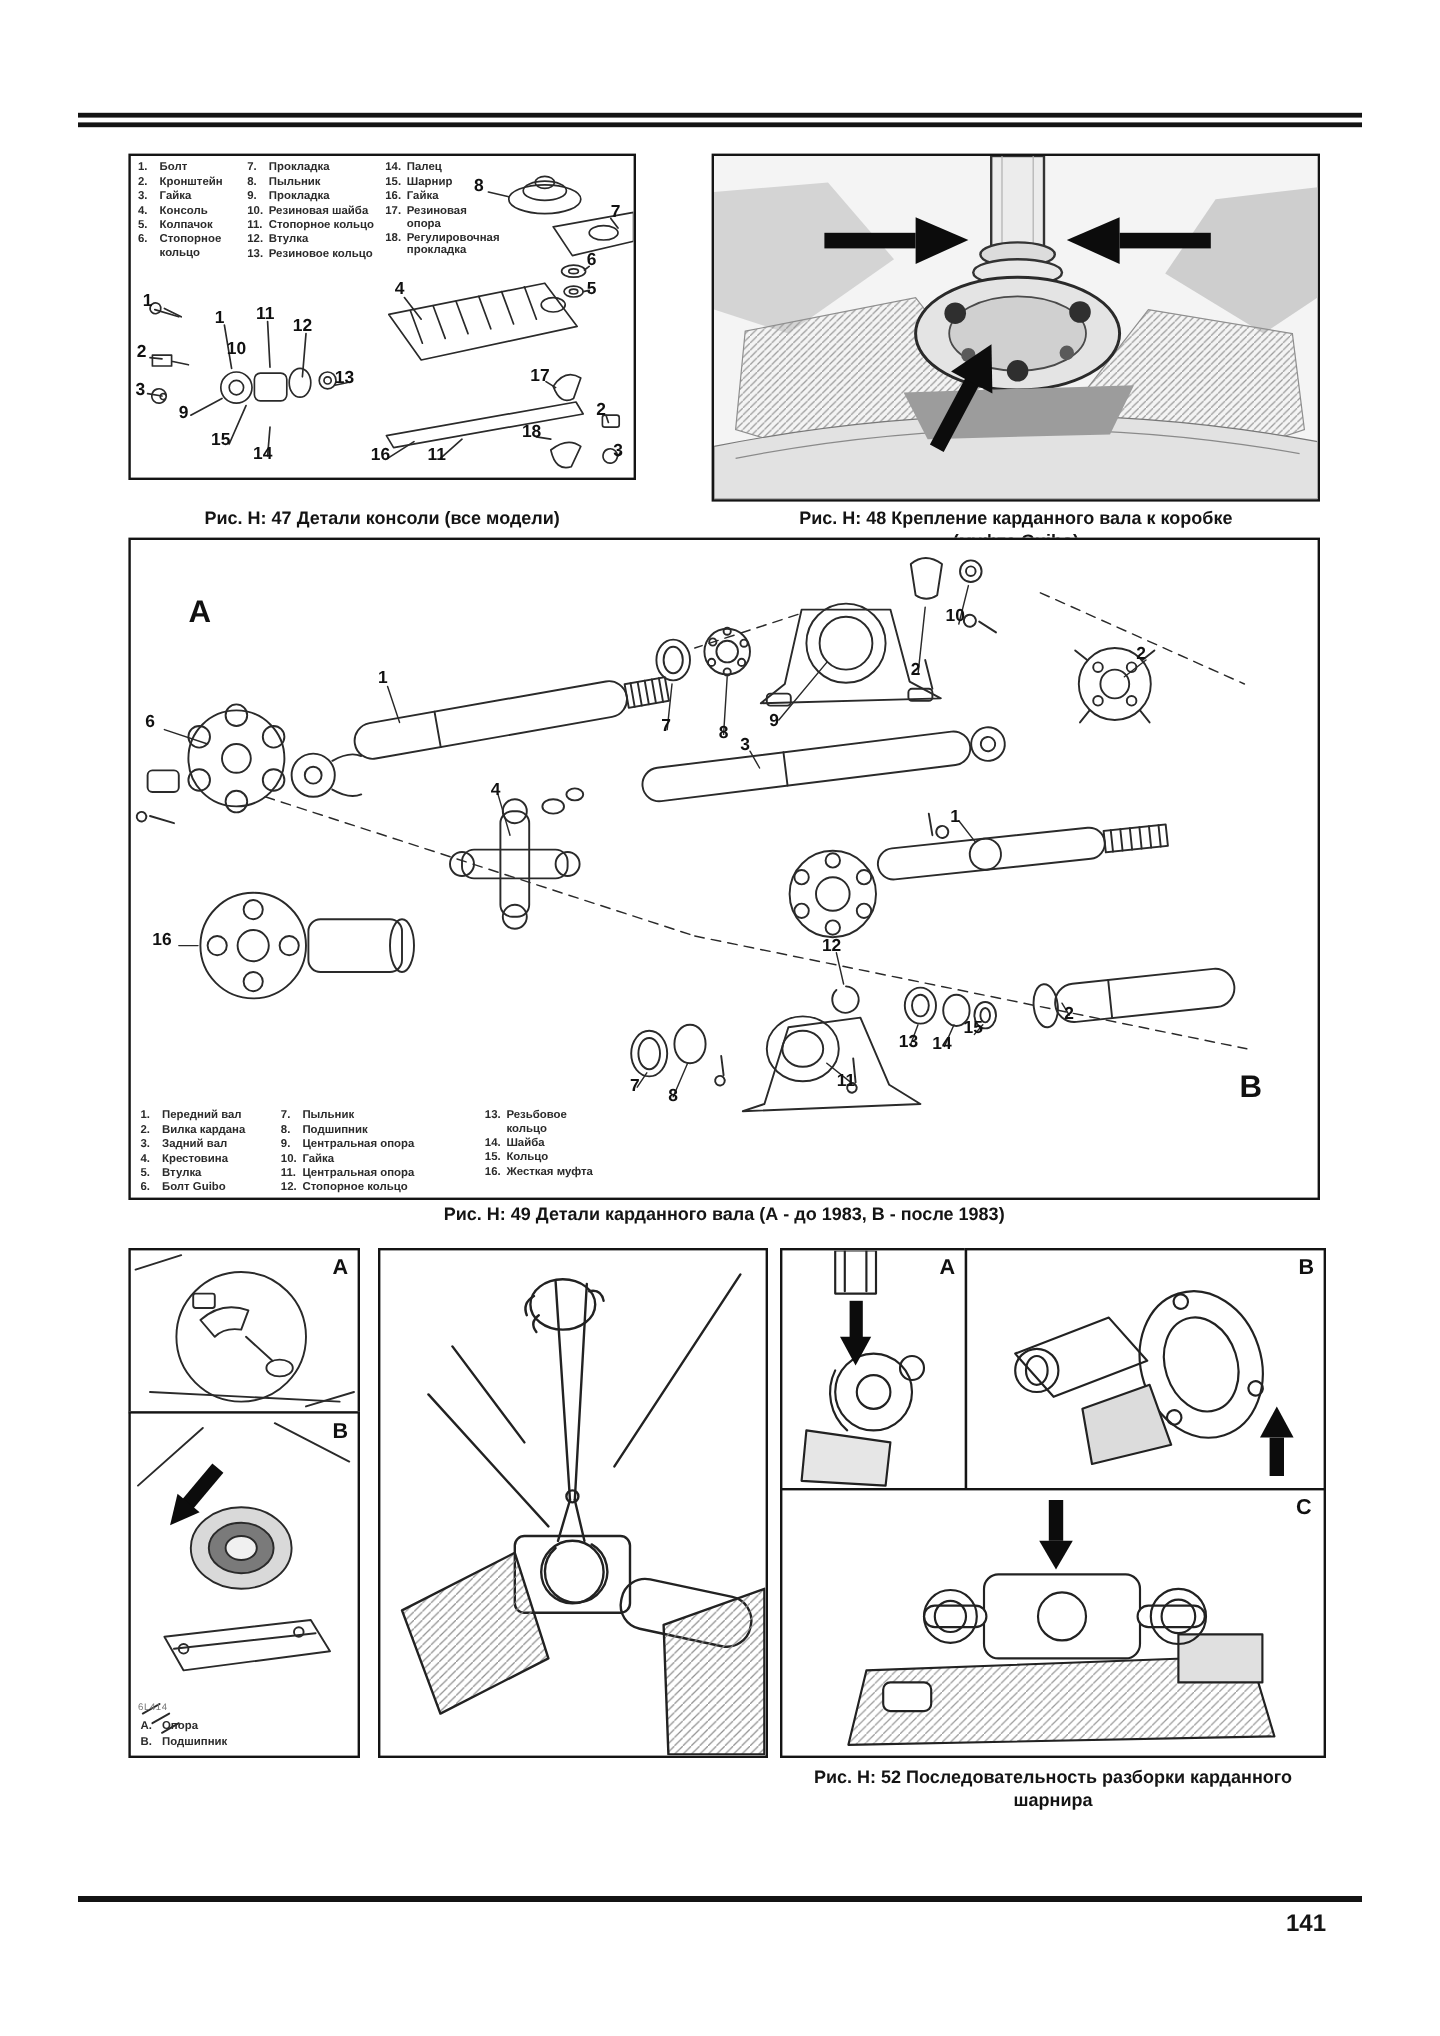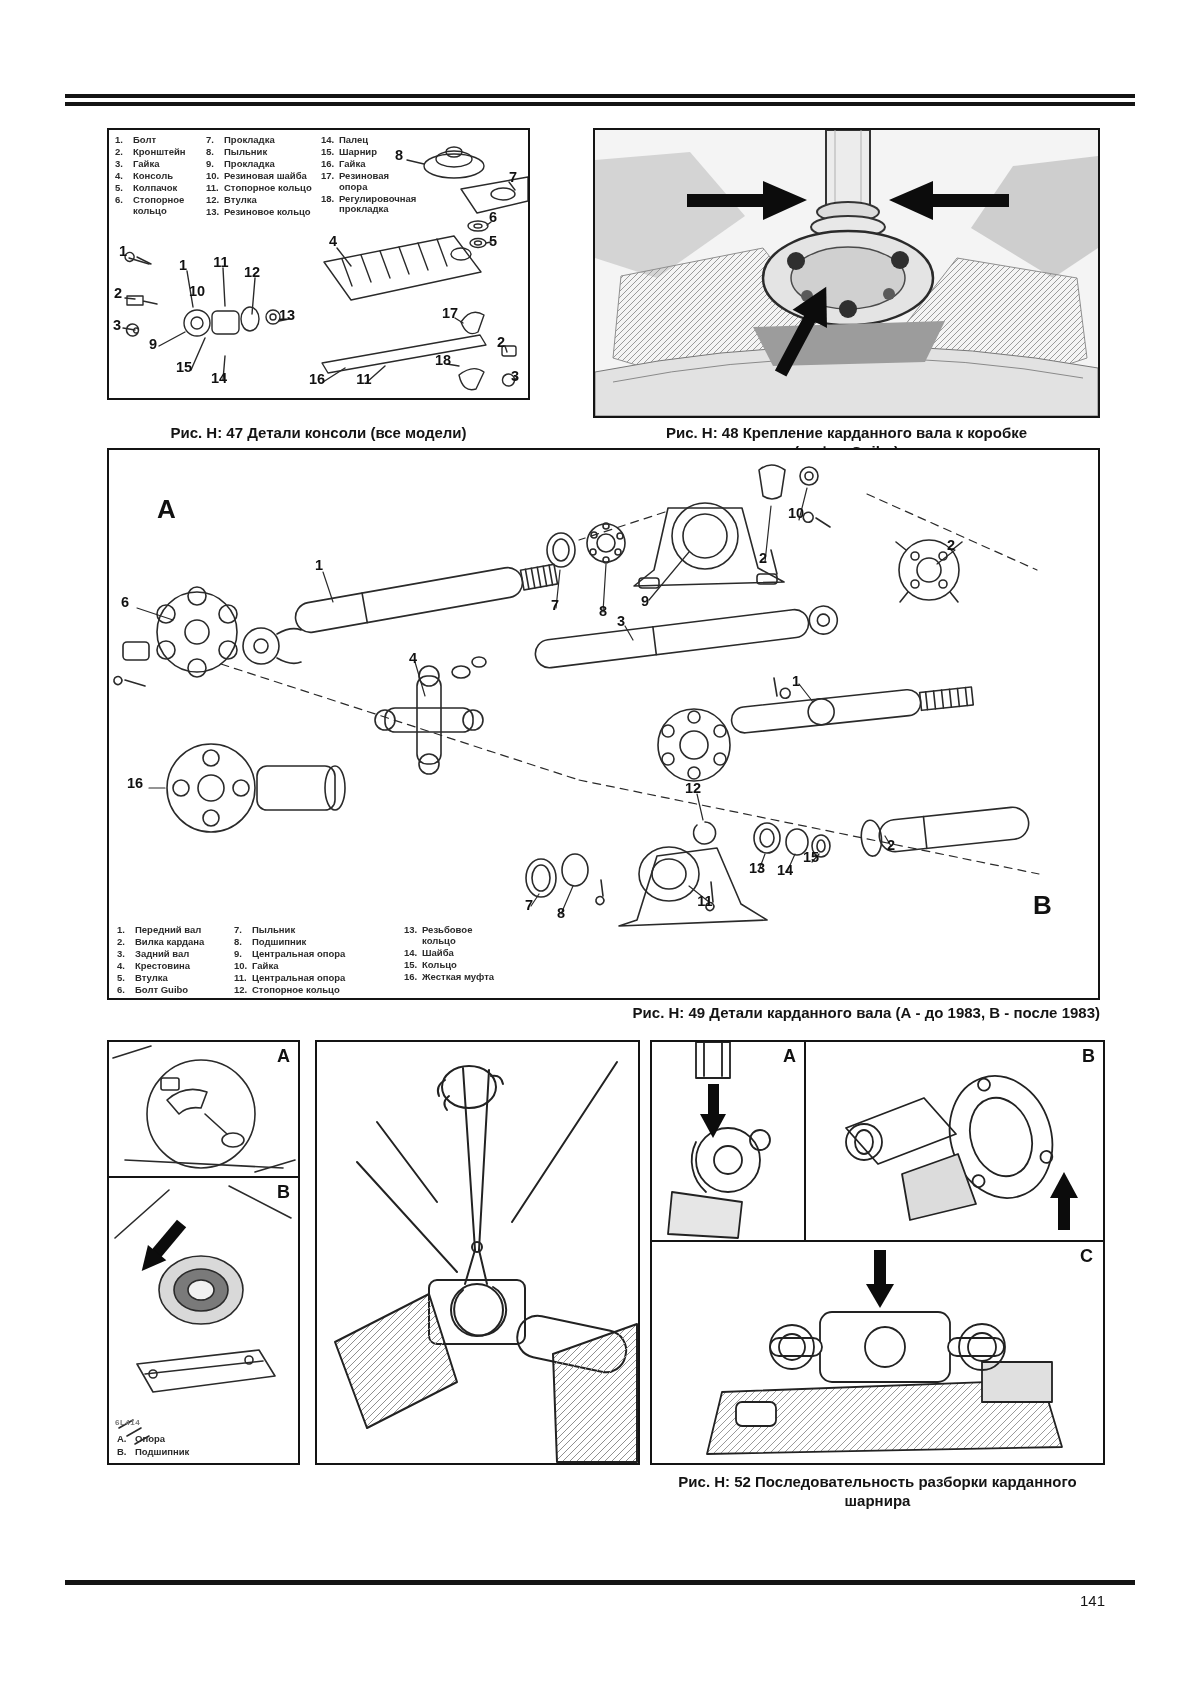--- a/index.html
+++ b/index.html
@@ -12,25 +12,25 @@
   .art { position:absolute; left:0; top:0; }
   .caption { position:absolute; font-weight:700; font-size:15px; line-height:19px; text-align:center; color:#141414; }
   .plist { position:absolute; font-size:9.5px; line-height:10.5px; font-weight:700; color:#2b2b2b; }
   .plist-row { display:flex; margin-bottom:1.5px; }
   .pn { flex:0 0 18px; }
   .pt { flex:1; }
   .callout-layer { position:absolute; inset:0; }
   .callout { position:absolute; font-weight:700; font-size:14.5px; color:#111; transform:translate(-50%,-55%); }
   .fig-letter { position:absolute; font-weight:700; font-size:26px; color:#111; }
   .panel-letter { position:absolute; font-weight:700; font-size:18px; color:#111; }
-  .micro { position:absolute; font-size:8px; font-weight:700; color:#777; letter-spacing:.5px;text-align:center; }
+  .micro { position:absolute; font-size:8px; font-weight:400; color:#777; letter-spacing:.5px;text-align:center; }
   .legend { position:absolute; font-size:9.5px; line-height:11px; font-weight:700; color:#2b2b2b; }
   .footer-rule { position:absolute; left:65px; top:1580px; width:1070px; height:5px; background:#141414; }
   .footer-title { position:absolute; left:65px; top:1592px; width:1070px; text-align:center; font-weight:700; font-size:17px; color:#141414; }
-  .footer-page { position:absolute; right:95px; top:1592px; font-weight:400; font-size:15px; color:#141414;margin-left:36px; }
+  .footer-page { position:absolute; right:95px; top:1592px; font-weight:700; font-size:20px; color:#141414;margin-left:36px; }
 </style>
 </head>
 <body>
 
 <div class="page">
 
   <div class="rule-top"></div>
 
   <div class="fig-box" style="left:107px; top:128px; width:423px; height:272px;">
     <svg class="art" width="419" height="268" viewBox="0 0 419 268">
@@ -412,21 +412,21 @@
         <span class="callout" style="left: 584px; top: 339px;">12</span>
         <span class="callout" style="left: 648px; top: 419px;">13</span>
         <span class="callout" style="left: 676px; top: 421px;">14</span>
         <span class="callout" style="left: 702px; top: 408px;">15</span>
         <span class="callout" style="left: 782px; top: 396px;">2</span>
         <span class="callout" style="left: 596px; top: 452px;">11</span>
         <span class="callout" style="left: 420px; top: 456px;">7</span>
         <span class="callout" style="left: 452px; top: 464px;">8</span>
       </div>
   </div>
-  <div class="caption" style="left:107px; top:1003px; width:993px;text-align:right;">Рис. Н: 49 Детали карданного вала (А - до 1983, В - после 1983)</div>
+  <div class="caption" style="left:107px; top:1003px; width:993px;">Рис. Н: 49 Детали карданного вала (А - до 1983, В - после 1983)</div>
 
   <div class="fig-box" style="left:107px; top:1040px; width:193px; height:138px;">
     <svg class="art" width="189" height="134" viewBox="0 0 189 134">
       <g stroke="#2a2a2a" stroke-width="1.6" fill="none" stroke-linecap="round" stroke-linejoin="round">
         <path d="M4,16 L42,4 M146,130 L186,118"></path>
         <circle cx="92" cy="72" r="54"></circle>
         <path d="M58,58 q18,-16 40,-8 l-6,16 q-14,-2 -22,6 z"></path>
         <rect x="52" y="36" width="18" height="12" rx="2"></rect>
         <path d="M96,72 L118,92"></path>
         <ellipse cx="124" cy="98" rx="11" ry="7"></ellipse>

